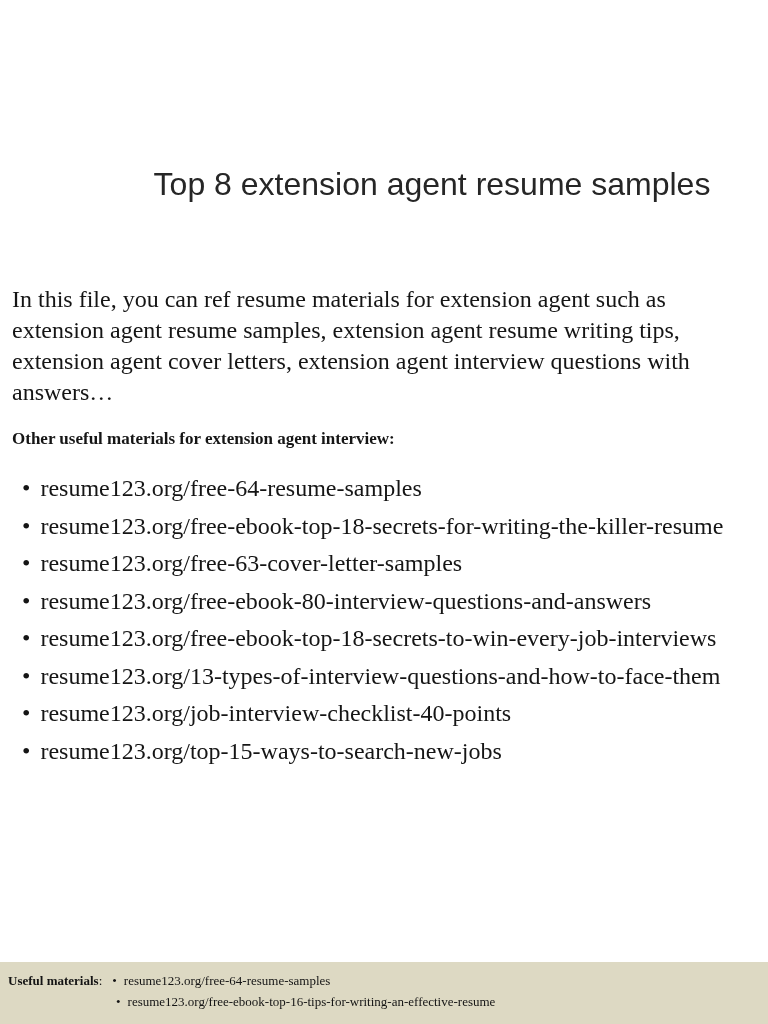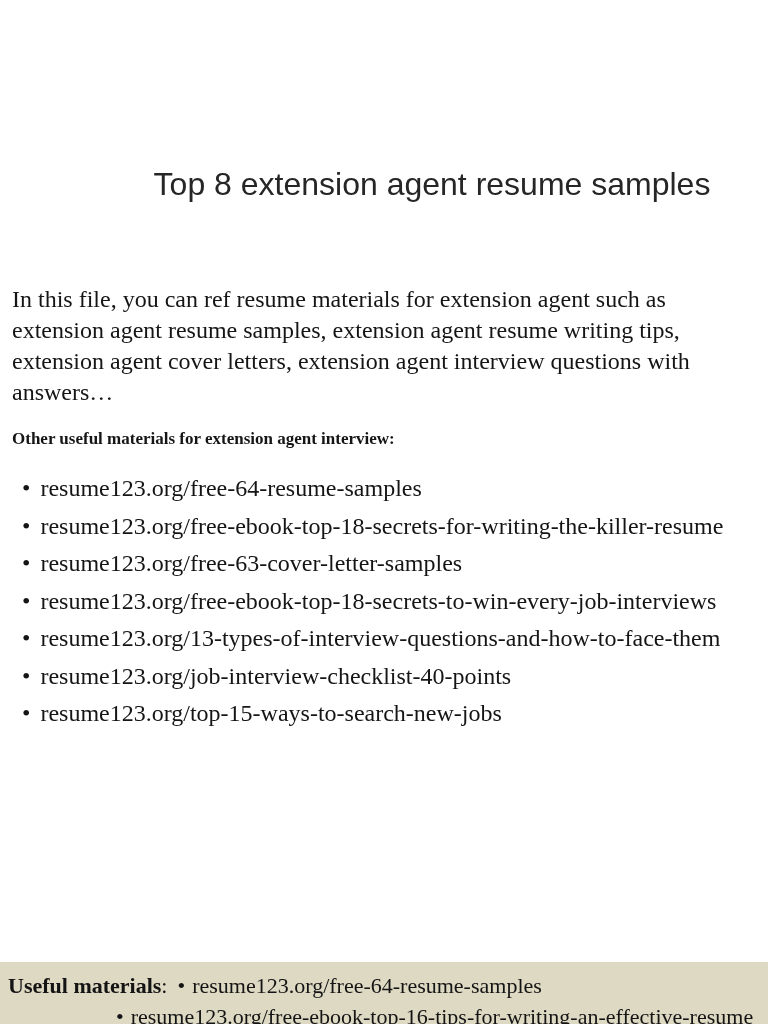--- a/index.html
+++ b/index.html
@@ -60,21 +60,21 @@
   .link-list li { white-space: nowrap; }
   .blt { margin-right: 10px; }
 
   .footer-bar {
     position: absolute;
     top: 962px;
     left: 0;
     width: 768px;
     height: 62px;
     background: #ddd9c3;
-    font-size: 22px;
+    font-size: 13px;
     color: #141414;
   }
   .footer-line1 { padding: 11px 0 0 8px; white-space: nowrap; }
   .footer-line2 { padding: 5px 0 0 116px; white-space: nowrap; }
   .footer-label { font-weight: 700; }
   .f-blt1 { margin: 0 7px 0 10px; }
   .f-blt2 { margin-right: 7px; }
 </style>
 </head>
 <body>
@@ -91,20 +91,23 @@
     <li>
       <span class="blt">•</span><span>resume123.org/free-64-resume-samples</span>
     </li>
     <li>
       <span class="blt">•</span><span>resume123.org/free-ebook-top-18-secrets-for-writing-the-killer-resume</span>
     </li>
     <li>
       <span class="blt">•</span><span>resume123.org/free-63-cover-letter-samples</span>
     </li>
     <li>
+      <span class="blt">•</span><span>resume123.org/free-ebook-80-interview-questions-and-answers</span>
+    </li>
+    <li>
       <span class="blt">•</span><span>resume123.org/free-ebook-top-18-secrets-to-win-every-job-interviews</span>
     </li>
     <li>
       <span class="blt">•</span><span>resume123.org/13-types-of-interview-questions-and-how-to-face-them</span>
     </li>
     <li>
       <span class="blt">•</span><span>resume123.org/job-interview-checklist-40-points</span>
     </li>
     <li>
       <span class="blt">•</span><span>resume123.org/top-15-ways-to-search-new-jobs</span>

